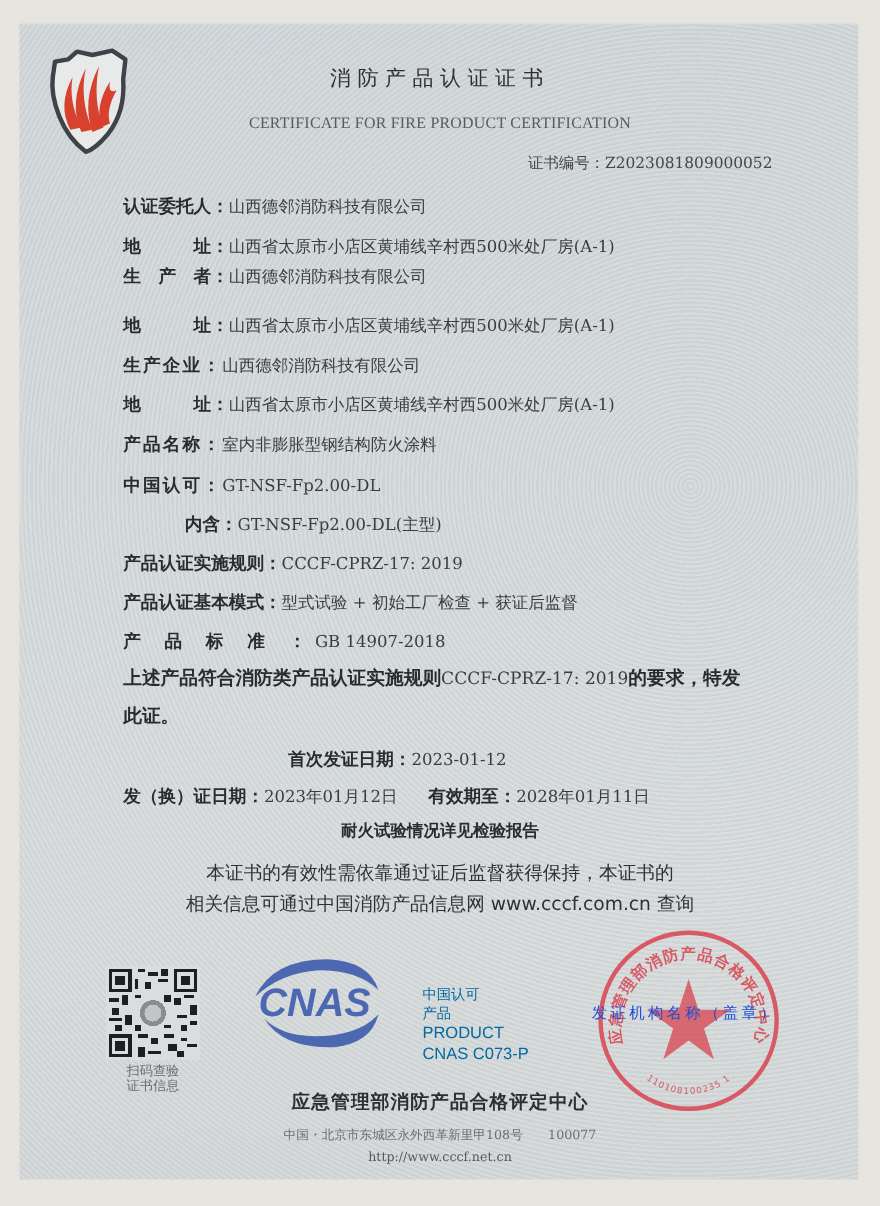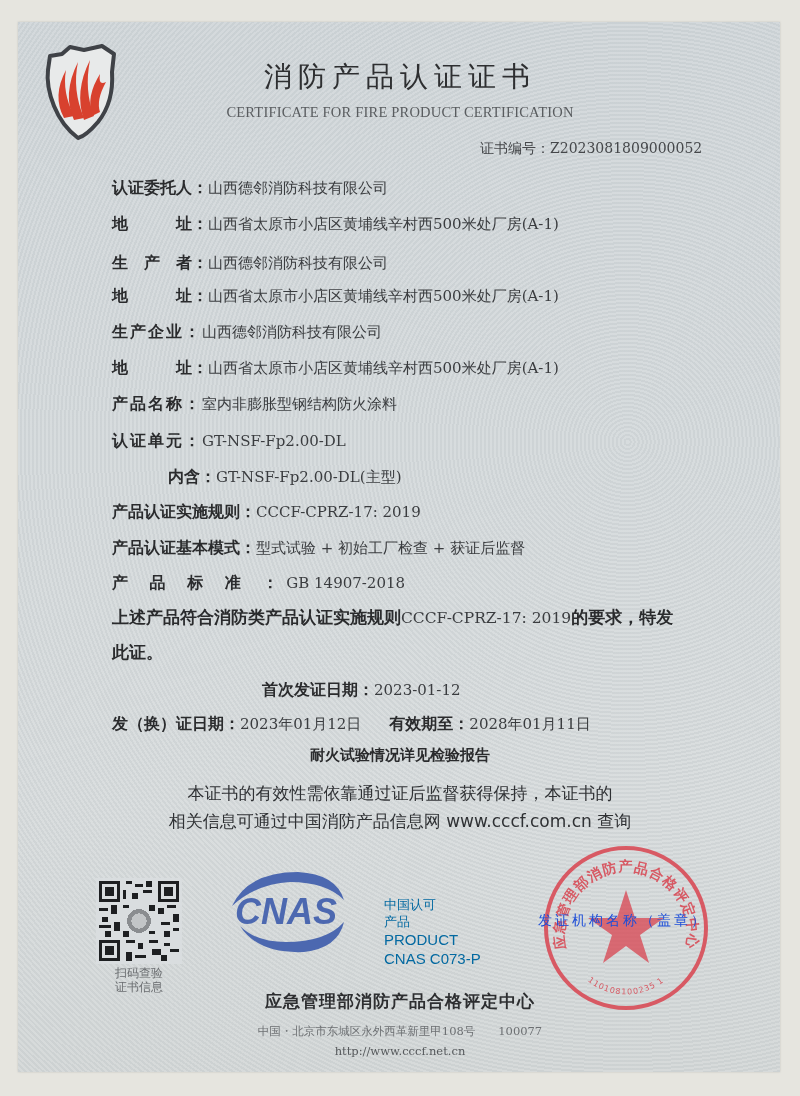--- a/index.html
+++ b/index.html
@@ -11,21 +11,21 @@
   }
   .paper {
     position:absolute; left:18px; top:22px; width:762px; height:1050px;
     background:
       repeating-radial-gradient(circle at 80% 40%, rgba(255,255,255,0.10) 0 2px, rgba(160,170,175,0.10) 2px 4px),
       linear-gradient(180deg,#cfd5d8 0%, #d3d8da 40%, #d6dadb 75%, #d2d6d6 100%);
     box-shadow: 0 0 2px rgba(0,0,0,0.15);
   }
   .abs { position:absolute; }
   .logo { left:40px; top:42px; width:84px; height:100px; }
-  .title { left:0; width:800px; top:58px; text-align:center; font-size:28px; letter-spacing:6px; color:#2e2f31; font-family:"DejaVu Sans","Liberation Sans",sans-serif; }
+  .title { left:0; width:800px; top:58px; text-align:center; font-size:19px; letter-spacing:6px; color:#2e2f31; font-family:"DejaVu Sans","Liberation Sans",sans-serif; }
   .subtitle { left:0; width:800px; top:104px; text-align:center; font-size:14.5px; color:#595c5f; font-family:Liberation Serif, serif; letter-spacing:0.2px; }
   .certno { left:480px; top:140px; font-size:14px; color:#45474a; }
   .row { position:absolute; left:112px; font-size:16px; white-space:nowrap; }
   .row .lbl { font-weight:bold; font-family:"DejaVu Sans","Liberation Sans",sans-serif; color:#2a2b2d; display:inline-block; }
   .row .val { color:#3a3c3f; font-size:15px; }
   .statement { left:112px; top:600px; width:600px; font-size:17px; font-weight:bold; font-family:"DejaVu Sans","Liberation Sans",sans-serif; line-height:34px; color:#2a2b2d; }
   .statement .mono { font-weight:normal; font-family:"DejaVu Serif","Liberation Serif",serif; font-size:15.5px; color:#3a3c3f; }
   .center-line { left:0; width:800px; text-align:center; }
   .notice { font-family:"DejaVu Sans","Liberation Sans",sans-serif; font-size:17px; color:#2f3134; }
   .cnas-text { left:384px; top:876px; font-size:13px; line-height:17px; color:#0369a1; font-family:"Liberation Sans","DejaVu Sans",sans-serif;margin-top:20px; }
@@ -57,37 +57,37 @@
 <div class="abs certno">
   <span>证书编号：</span><span>Z2023081809000052</span>
 </div>
 
 <div class="row" style="top:178px">
   <span class="lbl">认证委托人：</span><span class="val">山西德邻消防科技有限公司</span>
 </div>
 <div class="row" style="top:214px">
   <span class="lbl">地　　　址：</span><span class="val">山西省太原市小店区黄埔线辛村西500米处厂房(A-1)</span>
 </div>
-<div class="row" style="top:253px">
+<div class="row" style="top:241px">
   <span class="lbl">生　产　者：</span><span class="val">山西德邻消防科技有限公司</span>
 </div>
 <div class="row" style="top:286px">
   <span class="lbl">地　　　址：</span><span class="val">山西省太原市小店区黄埔线辛村西500米处厂房(A-1)</span>
 </div>
 <div class="row" style="top:322px">
   <span class="lbl" style="letter-spacing:2px">生产企业：</span><span class="val">山西德邻消防科技有限公司</span>
 </div>
 <div class="row" style="top:358px">
   <span class="lbl">地　　　址：</span><span class="val">山西省太原市小店区黄埔线辛村西500米处厂房(A-1)</span>
 </div>
 <div class="row" style="top:394px">
   <span class="lbl" style="letter-spacing:2px">产品名称：</span><span class="val">室内非膨胀型钢结构防火涂料</span>
 </div>
 <div class="row" style="top:431px">
-  <span class="lbl" style="letter-spacing:2px">认证单元：</span><span class="val">GT-NSF-Fp2.00-DL</span>
+  <span class="lbl" style="letter-spacing:2px">中国认可：</span><span class="val">GT-NSF-Fp2.00-DL</span>
 </div>
 <div class="row" style="top:467px; left:168px">
   <span class="lbl">内含：</span><span class="val">GT-NSF-Fp2.00-DL(主型)</span>
 </div>
 <div class="row" style="top:502px">
   <span class="lbl">产品认证实施规则：</span><span class="val">CCCF-CPRZ-17: 2019</span>
 </div>
 <div class="row" style="top:538px">
   <span class="lbl">产品认证基本模式：</span><span class="val">型式试验 + 初始工厂检查 + 获证后监督</span>
 </div>

